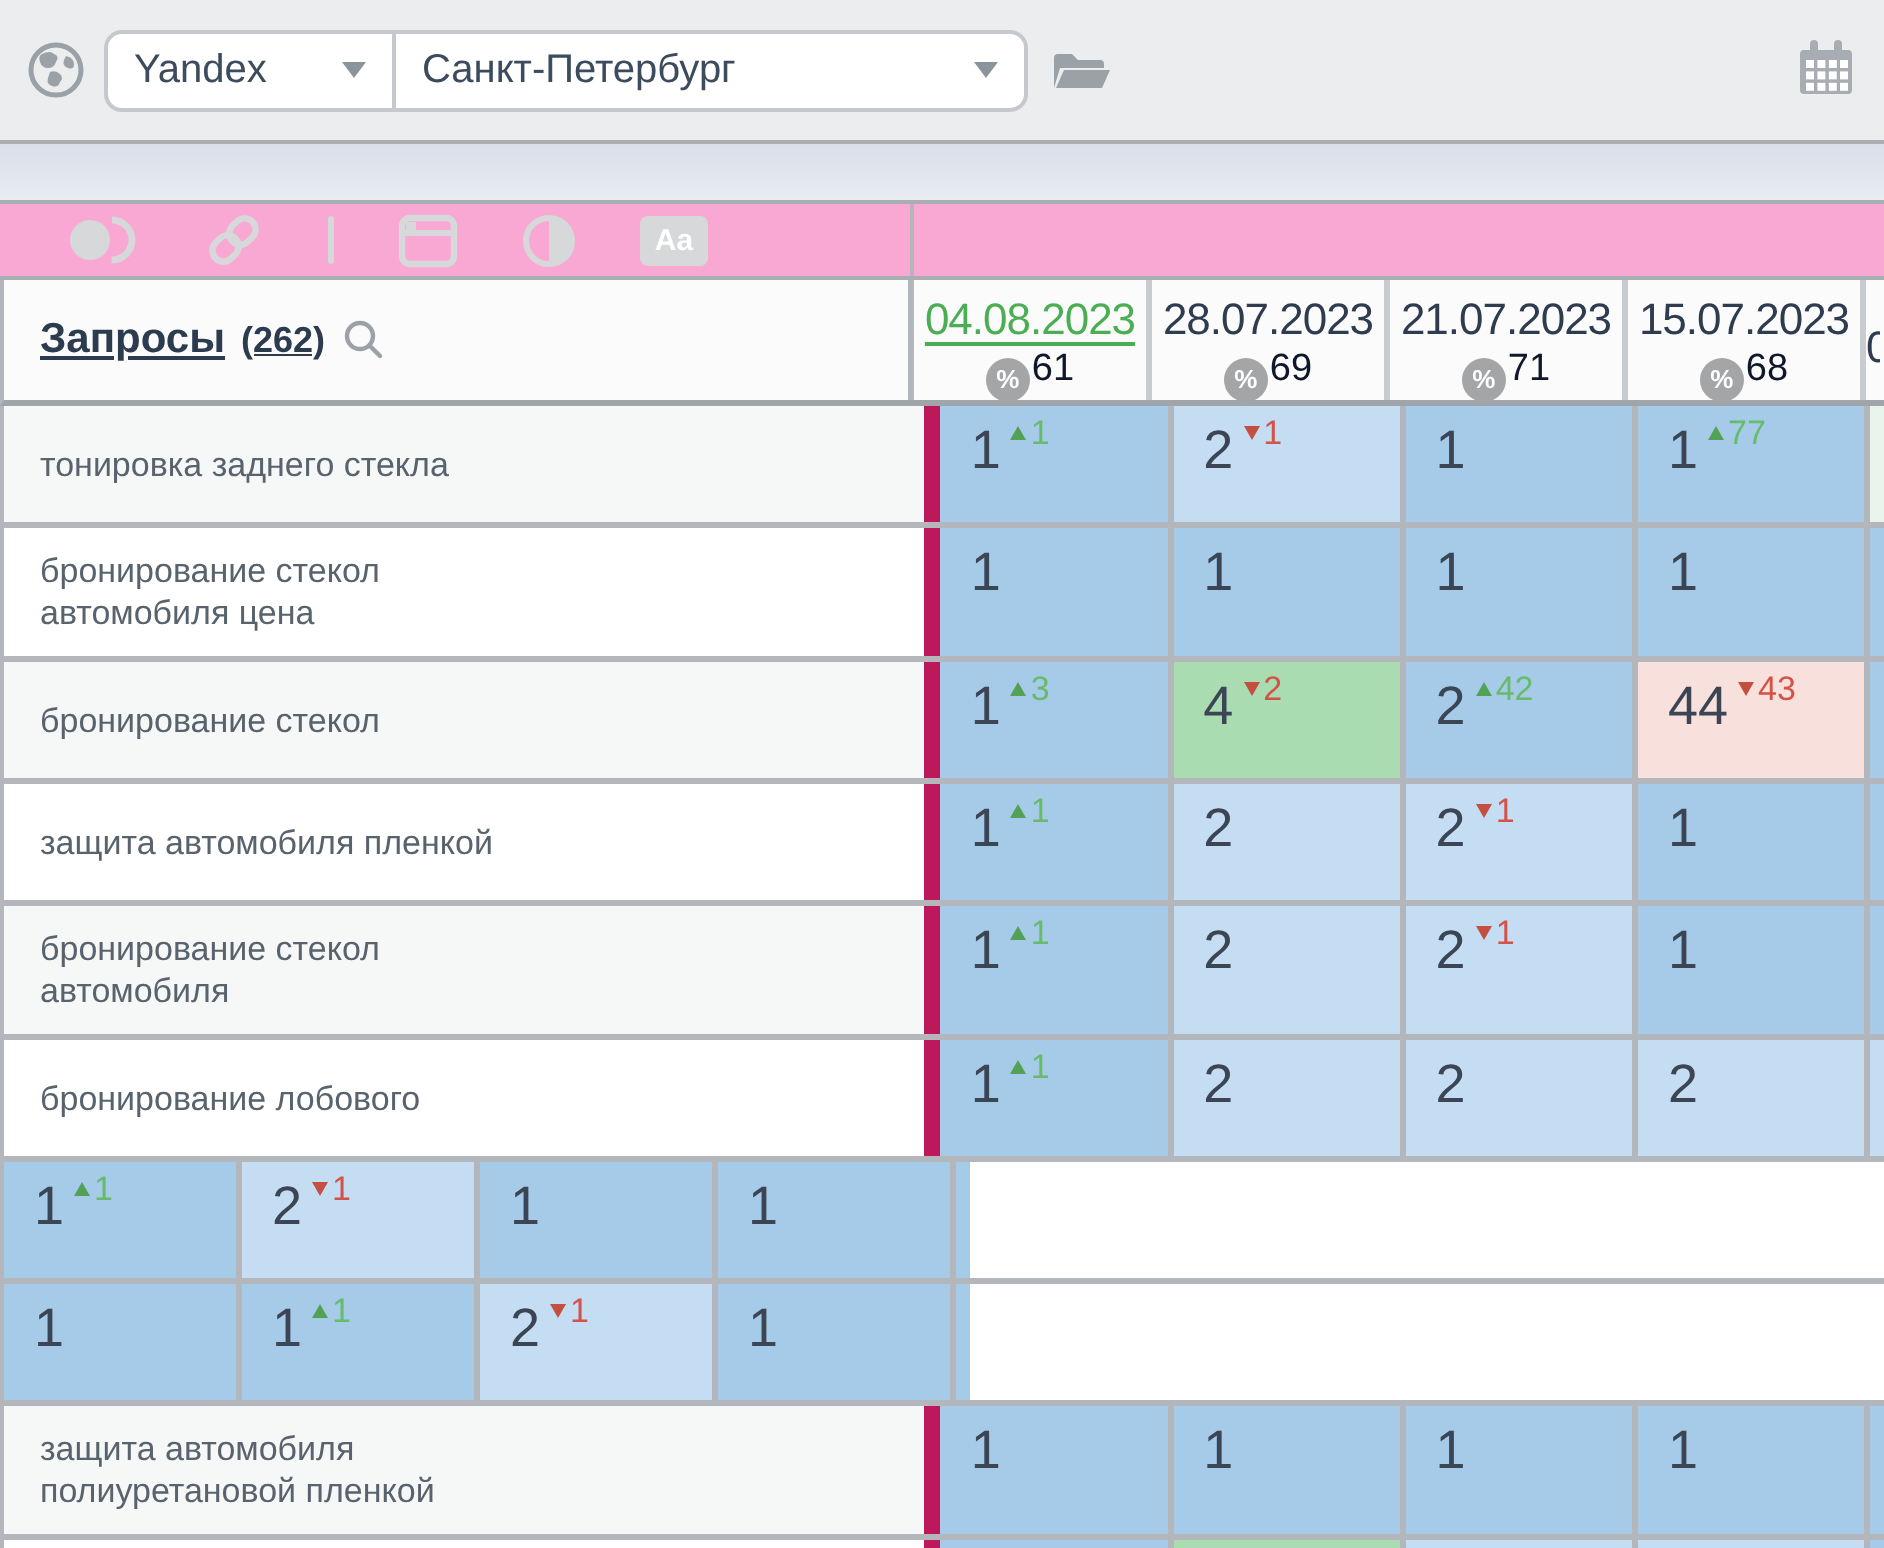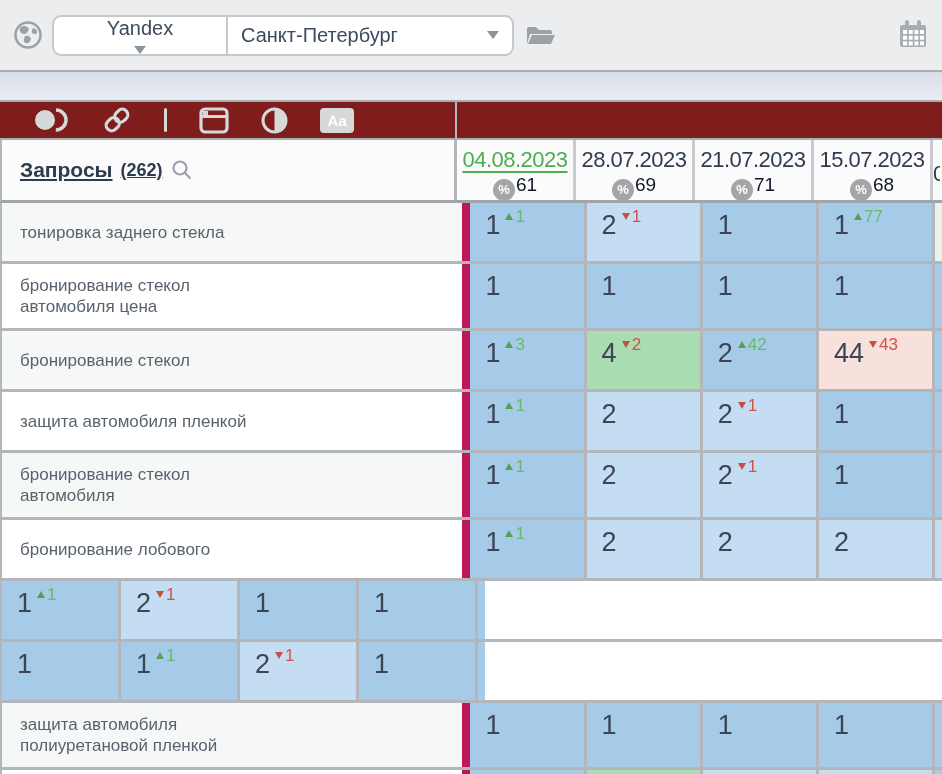--- a/index.html
+++ b/index.html
@@ -10,30 +10,30 @@
   .topbar { height:70px; background:#ecedee; display:flex; align-items:center;
             padding:0 14px; gap:10px; }
   .hdiv { height:2px; background:#a9aeb3; }
   .substrip { height:28px; background:linear-gradient(#d9dfe9,#e9ecf2); }
 
   .ctl { height:41px; background:#fff; border:2px solid #c5c9cd; border-radius:9px;
          display:flex; align-items:center; color:#3c4b5d; font-size:20px; }
   .ctl-combined { width:462px; }
   .seg { height:100%; display:flex; align-items:center; justify-content:space-between;
          padding:0 13px; }
-  .seg1 { width:174px; border-right:2px solid #c5c9cd;flex-direction:column; }
+  .seg1 { width:144px; border-right:2px solid #c5c9cd; }
   .seg2 { flex:1; }
   .ctl-groups { width:325px; justify-content:space-between; padding:0 13px; }
   .caret { width:0; height:0; border-left:6px solid transparent;
            border-right:6px solid transparent; border-top:8px solid #8c949b; }
   .icon-gray { color:#9aa1a7; }
   .cal { margin-left:auto; }
 
   
-  .toolbar { height:36px; background:#7f1d1d; display:flex; }
+  .toolbar { height:36px; background:#f9a8d4; display:flex; }
   .toolbar-left { width:457px; border-right:2px solid #b3b7bc; display:flex;
                   align-items:center; gap:32px; padding-left:34px; }
   .tbar-sep { width:3px; height:24px; background:#d6d8d9; border-radius:2px; }
   .aa-box { width:34px; height:25px; background:#d6d8d9; border-radius:4px;
             color:#fff; font-weight:bold; font-size:15px; display:flex;
             align-items:center; justify-content:center; }
 
   
   .thead { display:flex; height:63px; background:#fbfbfb;
            border-left:2px solid #b3b7bc; border-bottom:3px solid #a0a5aa; }

